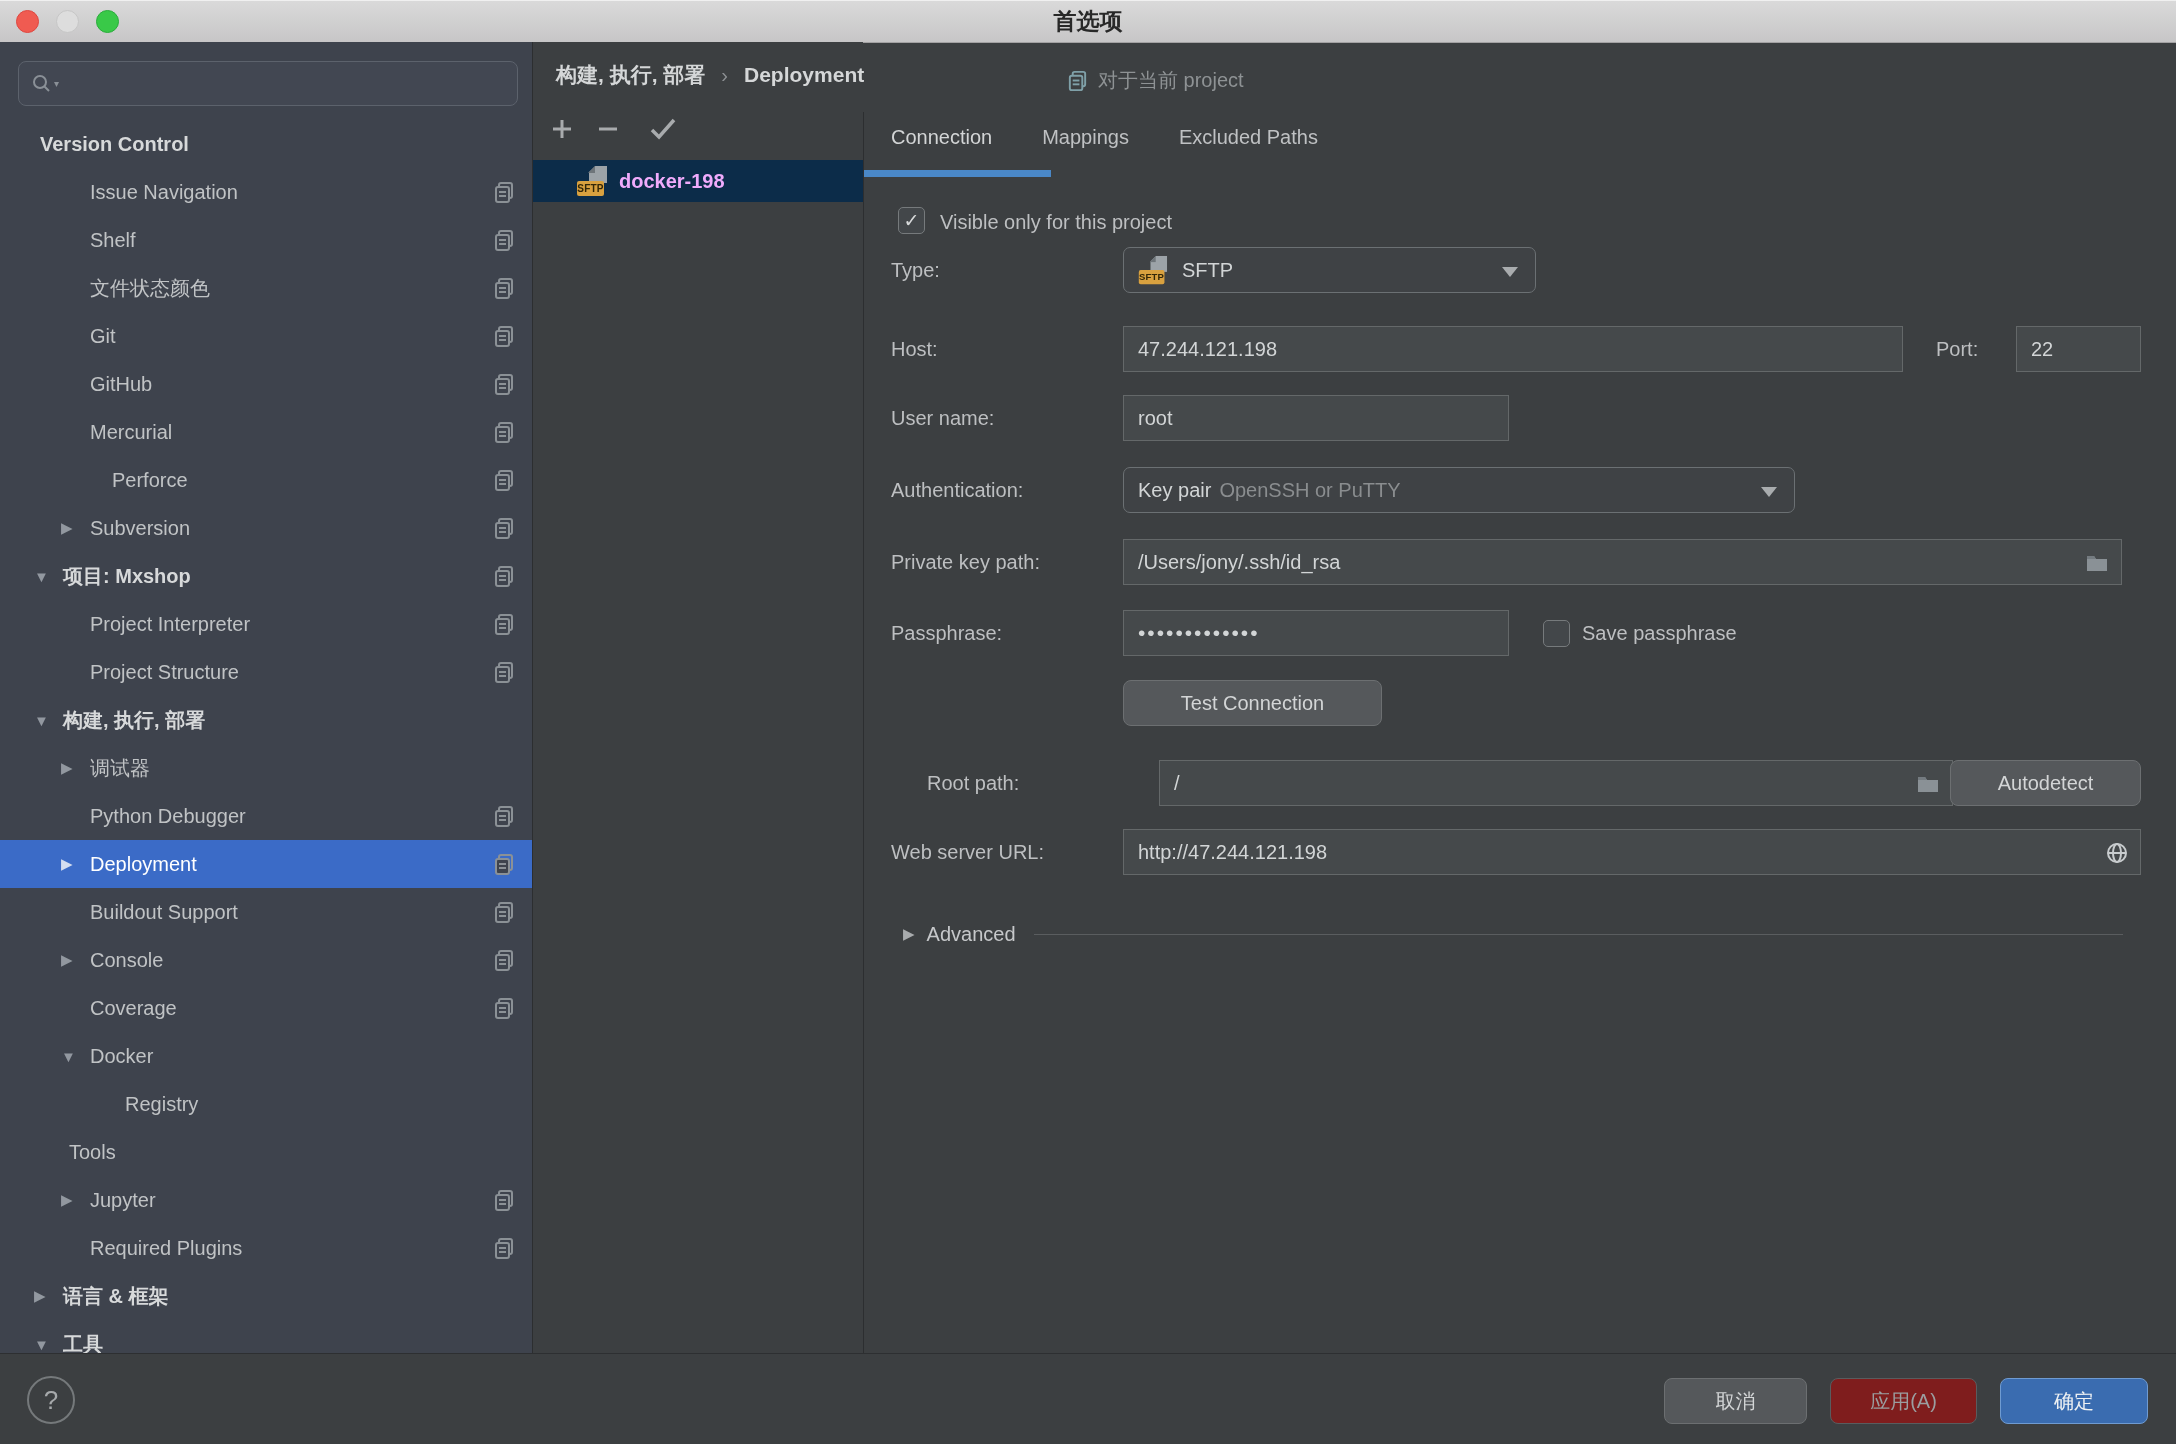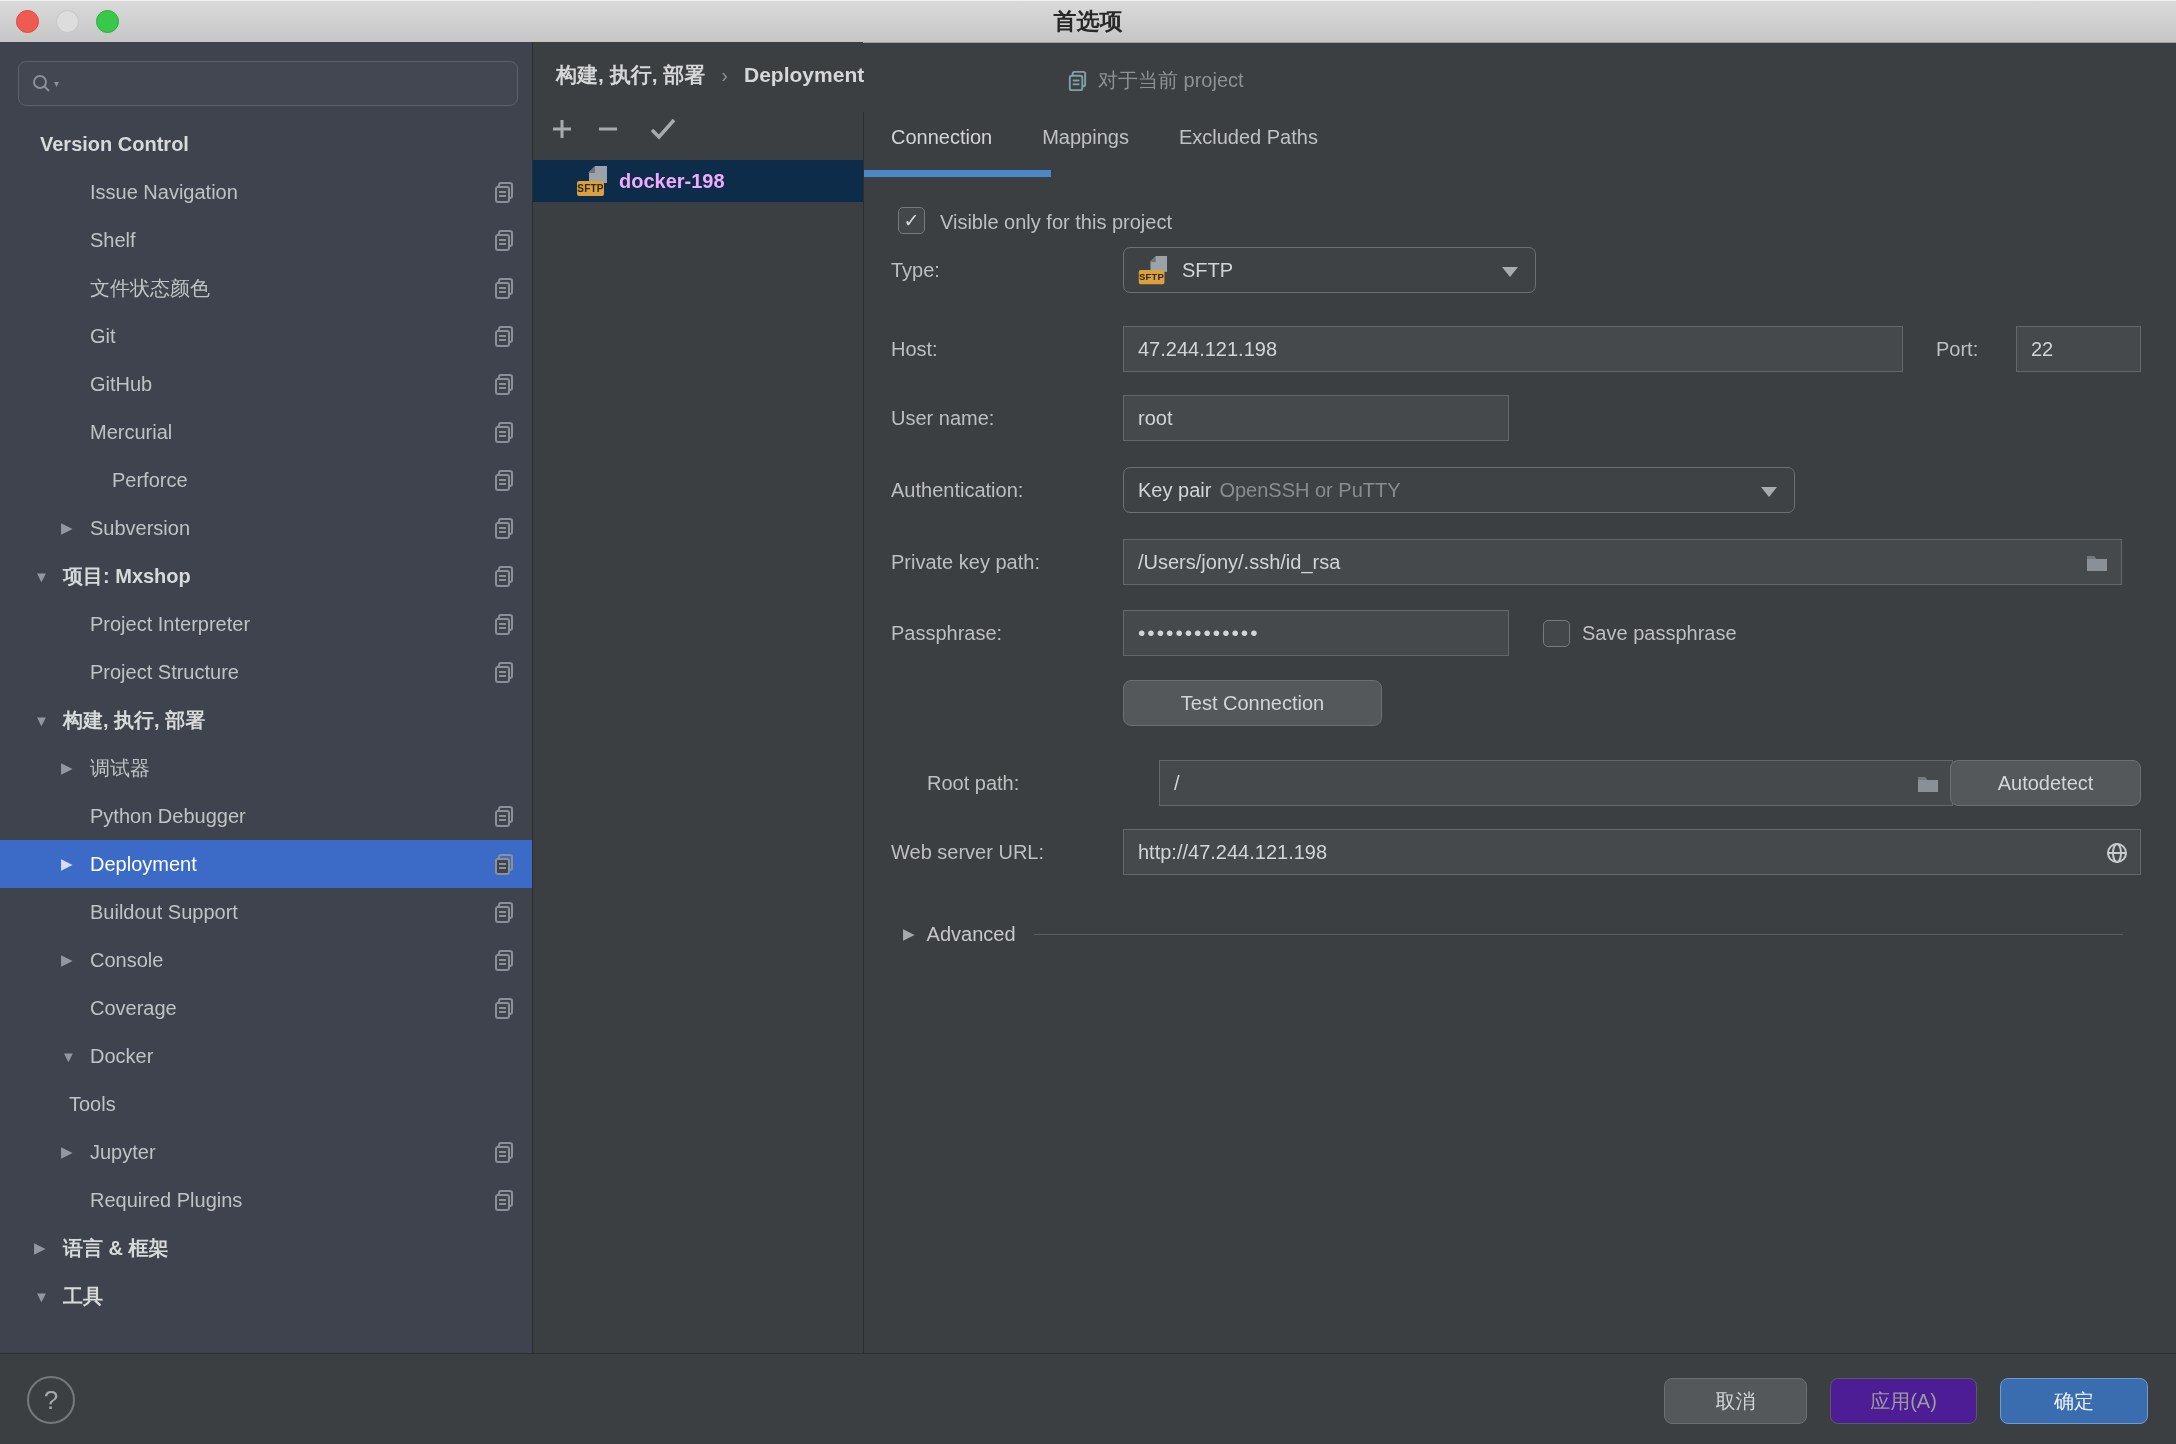--- a/index.html
+++ b/index.html
@@ -69,21 +69,21 @@
     display:flex;align-items:center;padding:0 14px;font-size:20px;color:#D2D5D6;}
   .dd{position:absolute;top:0;height:46px;background:#3F4245;border:1px solid #6B7073;border-radius:7px;box-sizing:border-box;
     display:flex;align-items:center;padding:0 46px 0 14px;font-size:20px;color:#D2D5D6;}
   .dda{position:absolute;right:17px;top:19px;width:0;height:0;border-left:8px solid transparent;border-right:8px solid transparent;border-top:10px solid #A9ACAE;}
   .hint{color:#8A8D8F;margin-left:8px;}
   .cb{width:27px;height:27px;border:1px solid #767A7C;border-radius:5px;background:#43474A;box-sizing:border-box;
     display:flex;align-items:center;justify-content:center;color:transparent;font-size:19px;}
   .cb.checked{color:#D8DADB;}
   .btn{position:absolute;height:46px;border-radius:8px;background:#55585B;border:1px solid #6C6F71;box-sizing:border-box;
     color:#D3D5D6;font-size:20px;display:flex;align-items:center;justify-content:center;cursor:default;white-space:nowrap;}
-  .btn.disabled{background:#4c1d95;border-color:#595C5E;color:#9B9EA0;}
+  .btn.disabled{background:#7f1d1d;border-color:#595C5E;color:#9B9EA0;}
   .btn.primary{background:#3A6CB0;border-color:#6F9BD1;color:#EEF1F3;}
   .infold{position:absolute;right:12px;top:11px;}
   .pwd{letter-spacing:2px;font-size:21px;}
   .advrow{left:903px;top:911px;right:53px;height:46px;display:flex;align-items:center;}
   .advrow .tri{font-size:15px;color:#A8ABAD;}
   .advrow .atext{font-size:20px;color:#C6C8CA;margin-left:12px;}
   .advrow .aline{flex:1;border-top:1px solid #5A5D5F;margin-left:18px;}
 
   
   .footer{left:0;top:1353px;width:2176px;height:91px;background:#3C3F41;border-top:1px solid #2D2F31;box-sizing:border-box;}
@@ -269,20 +269,23 @@
           <svg class="copyico" viewBox="0 0 24 24">
             <rect x="7" y="3" width="13" height="15" rx="2" fill="none" stroke="#8B9196" stroke-width="2"></rect>
             <rect x="4" y="7" width="13" height="15" rx="2" fill="#3E434D" stroke="#8B9196" stroke-width="2"></rect>
             <line x1="7" y1="12" x2="14" y2="12" stroke="#8B9196" stroke-width="2"></line>
             <line x1="7" y1="16" x2="14" y2="16" stroke="#8B9196" stroke-width="2"></line>
           </svg>
         </div>
         <div class="tree-row" style="padding-left: 61px;">
           <span class="tri">▼</span>
           <span class="tlabel">Docker</span>
+        </div>
+        <div class="tree-row" style="padding-left: 125px;">
+          <span class="tlabel">Registry</span>
         </div>
         <div class="tree-row" style="padding-left: 69px;">
           <span class="tlabel">Tools</span>
         </div>
         <div class="tree-row" style="padding-left: 61px;">
           <span class="tri">▶</span>
           <span class="tlabel">Jupyter</span>
           <svg class="copyico" viewBox="0 0 24 24">
             <rect x="7" y="3" width="13" height="15" rx="2" fill="none" stroke="#8B9196" stroke-width="2"></rect>
             <rect x="4" y="7" width="13" height="15" rx="2" fill="#3E434D" stroke="#8B9196" stroke-width="2"></rect>

